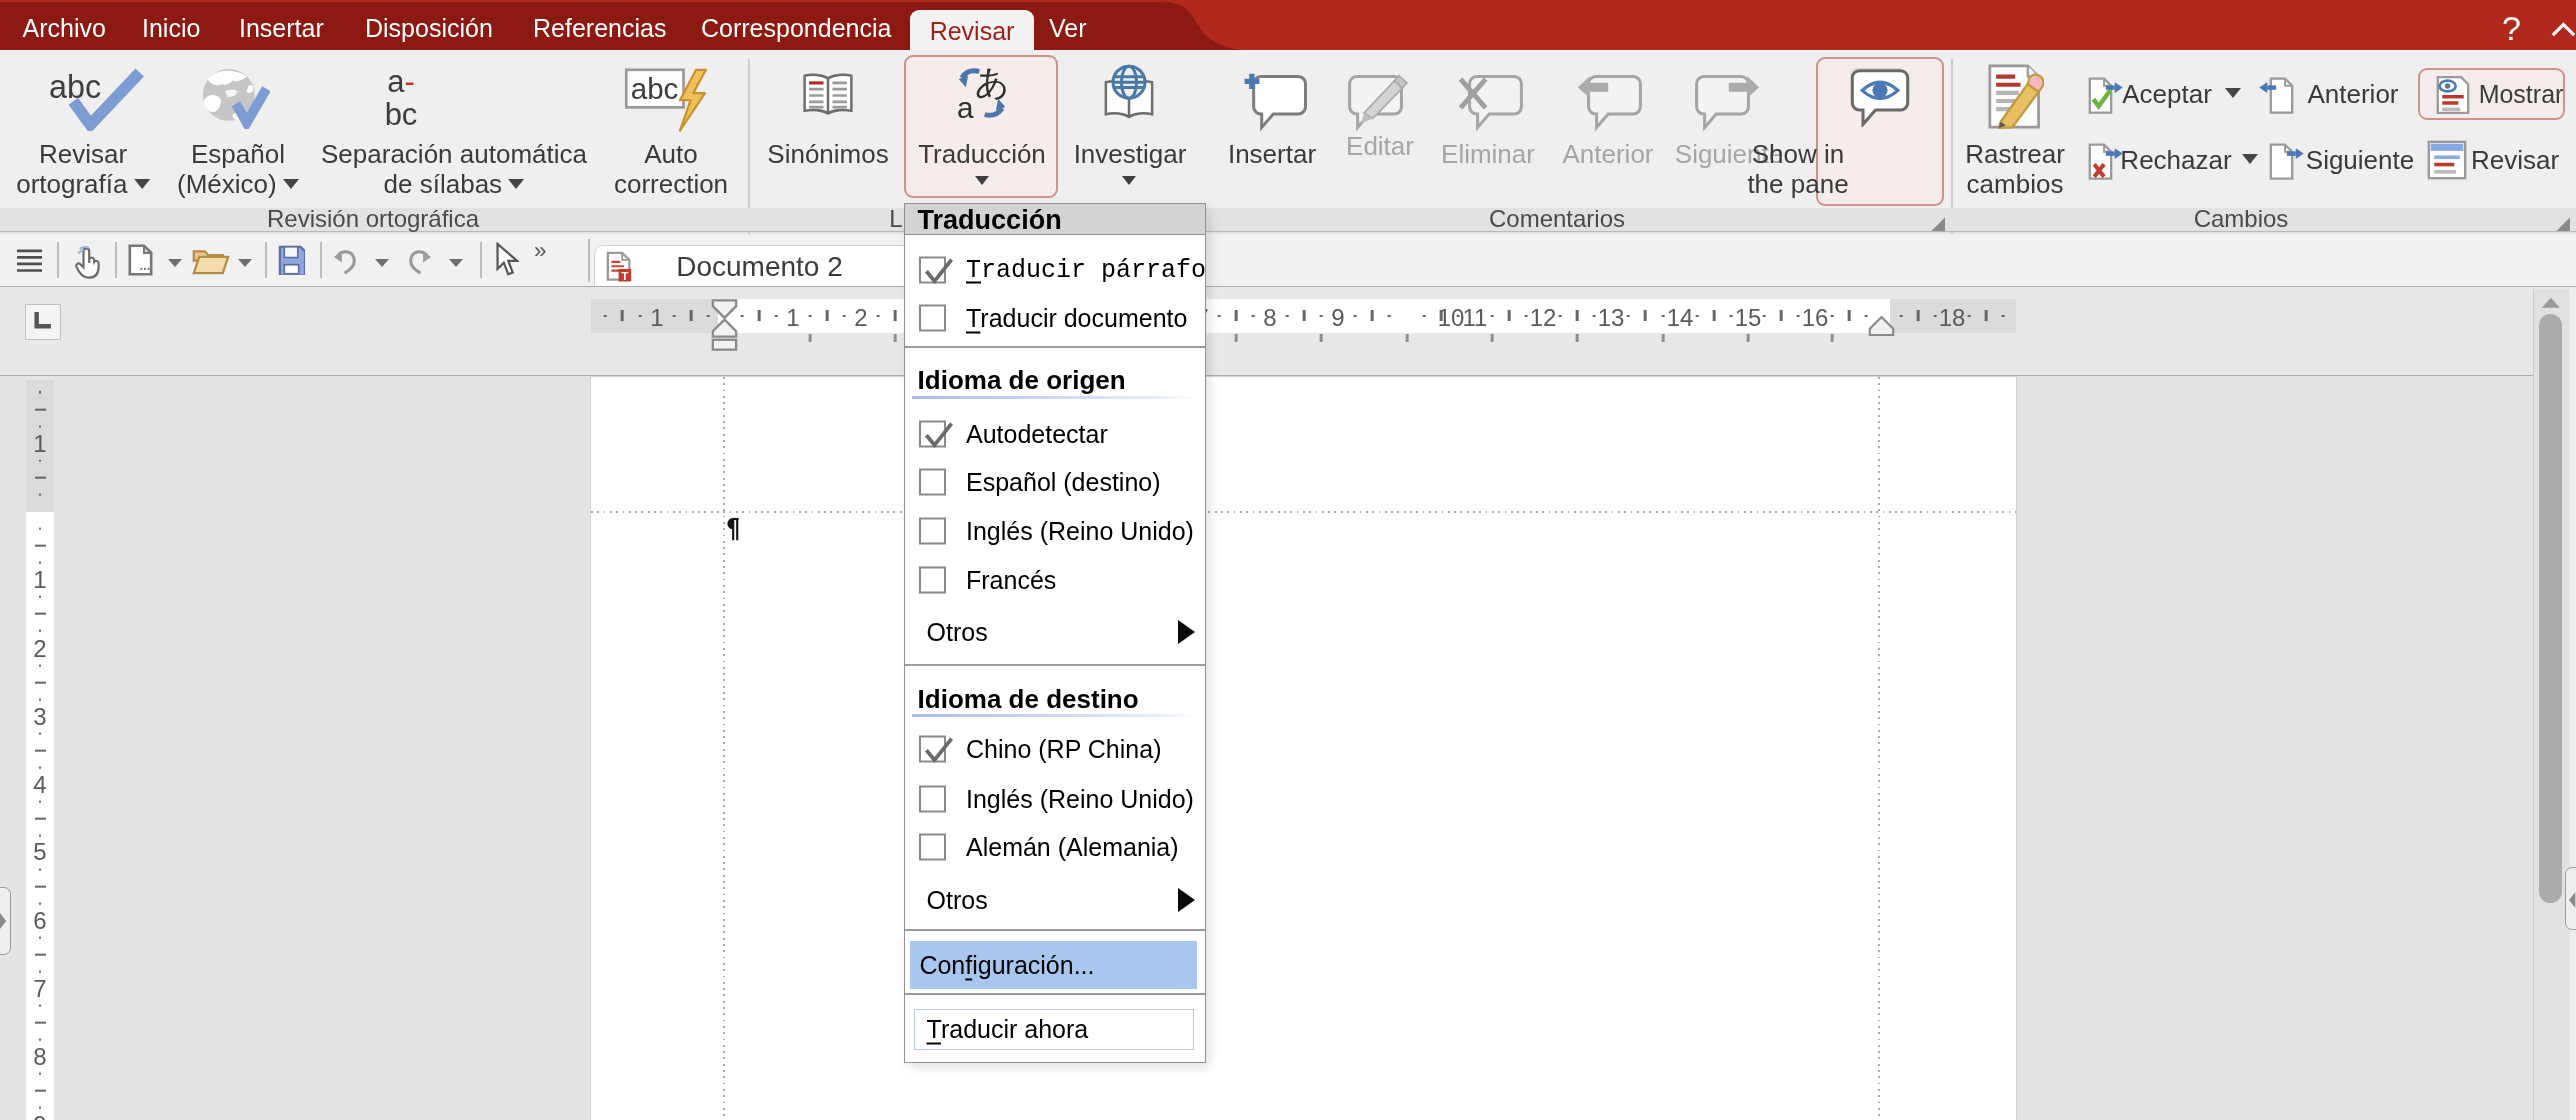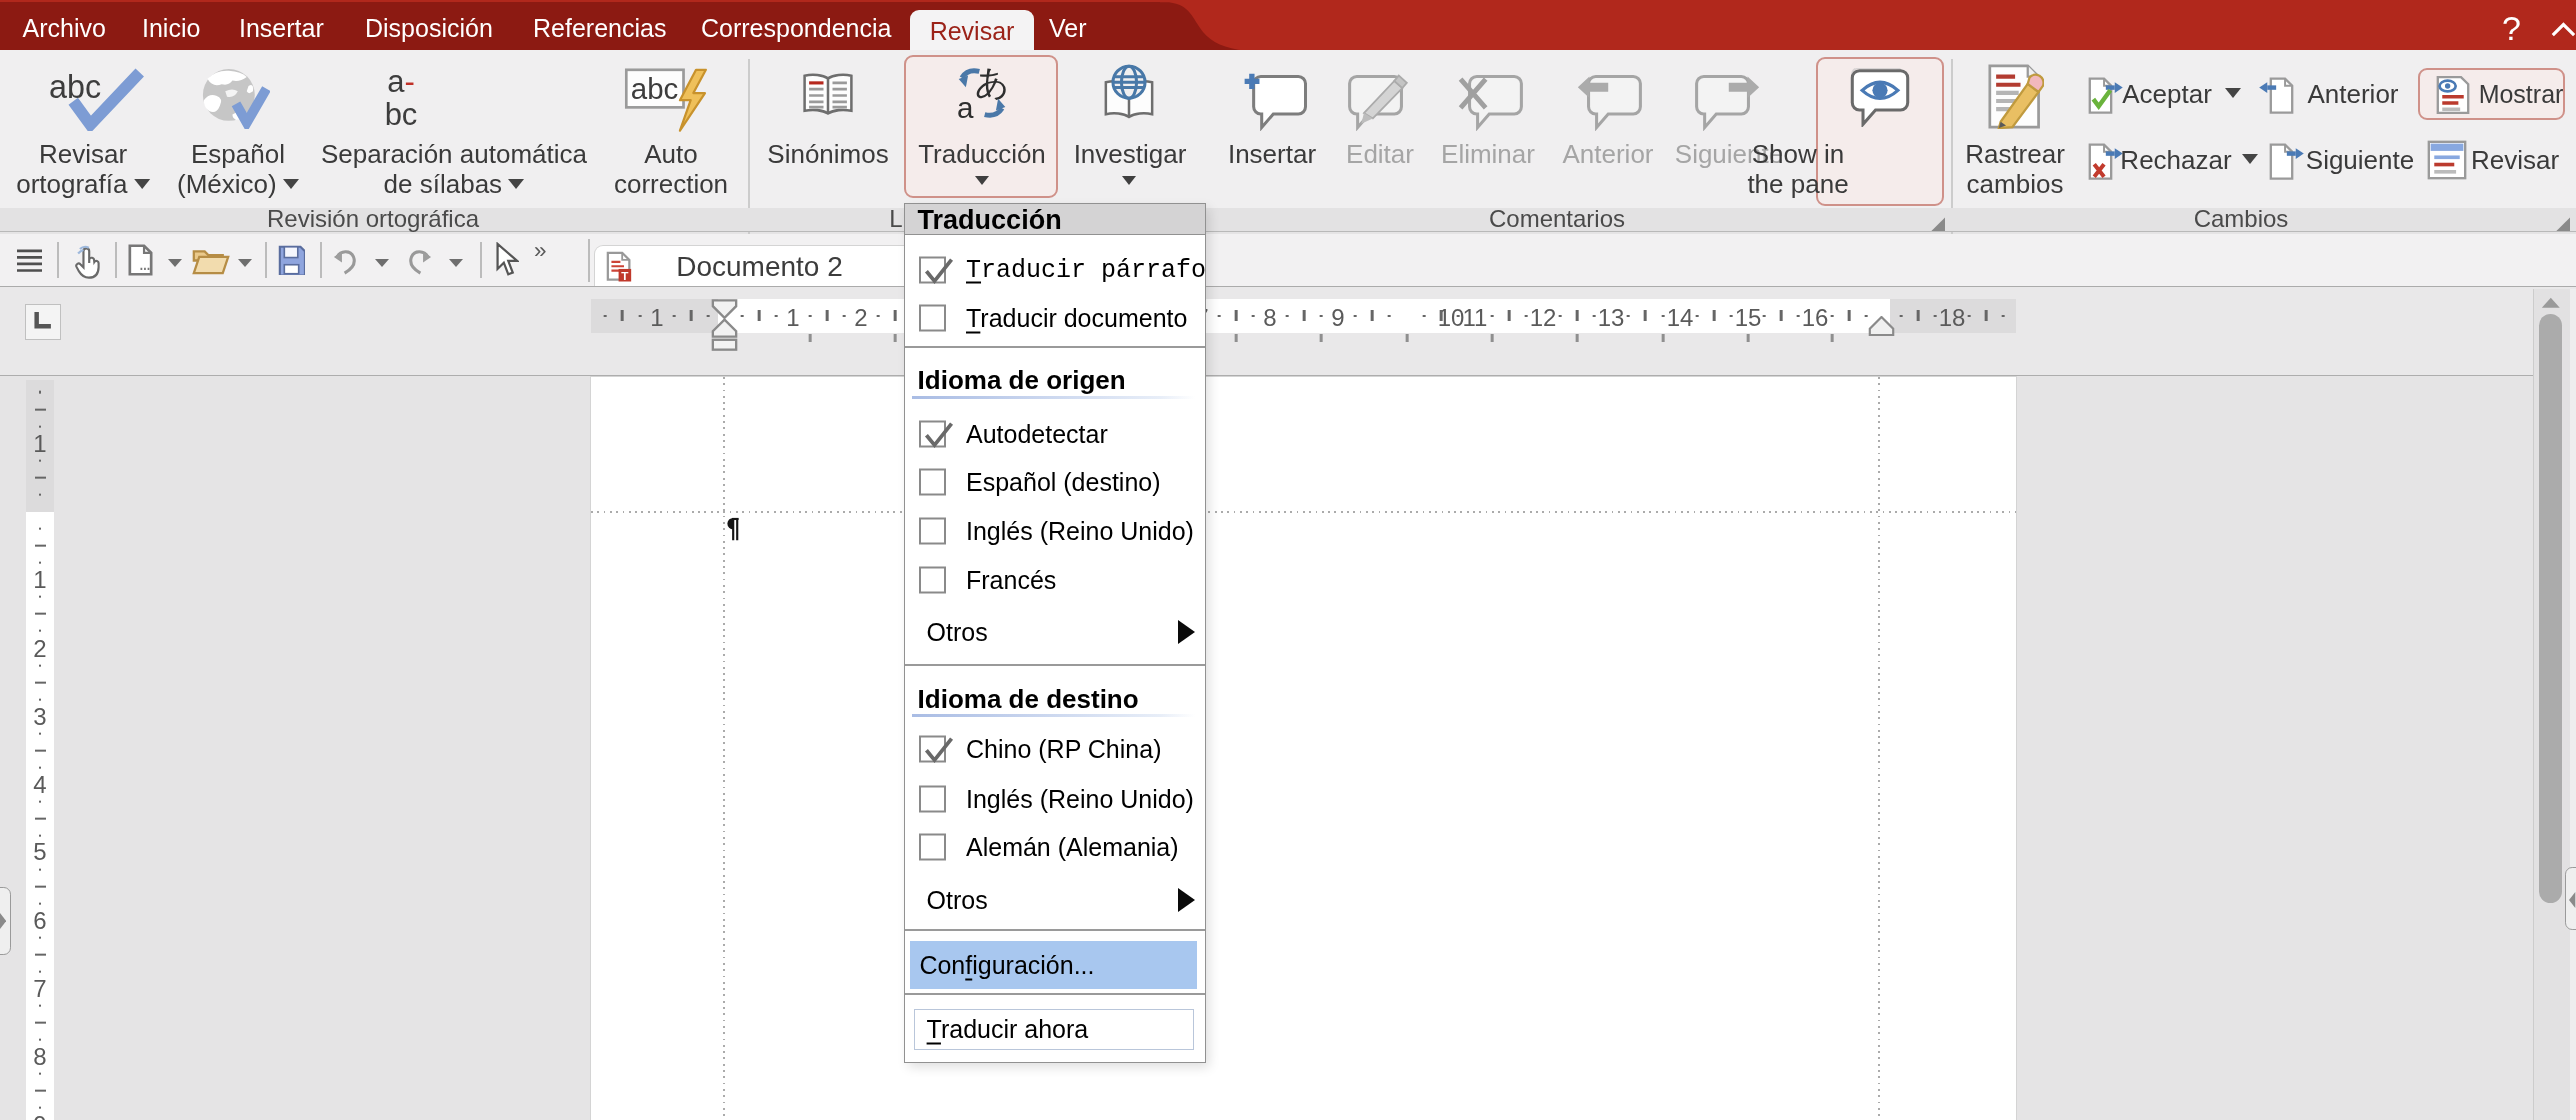--- a/index.html
+++ b/index.html
@@ -149,21 +149,21 @@
       <path d="M8,2 v17 M-0.5,10.5 h17" stroke="#4a7ab5" stroke-width="6"></path>
     </svg>
     <div class="rlabel" style="left:1272px; top:89px;">Insertar</div>
 
     <svg class="icon" style="left:1380px; top:21.6px;" width="68" height="59" viewBox="0 0 76 66">
       <path d="M12,5 h42 a8,8 0 0 1 8,8 v26 a8,8 0 0 1 -8,8 h-28 l-13,15 v-15 h-1 a8,8 0 0 1 -8,-8 v-26 a8,8 0 0 1 8,-8 z" fill="#f3f3f3" stroke="#a5a5a5" stroke-width="3.4"></path>
       <path d="M20,46 L54,10 L63,18 L30,52 Z" fill="#d4d4d4" stroke="#ababab" stroke-width="2"></path>
       <path d="M20,46 L30,52 L17,58 Z" fill="#bdbdbd"></path>
       <path d="M54,10 L59,4 L68,12 L63,18 Z" fill="#c4c4c4" stroke="#ababab" stroke-width="2"></path>
     </svg>
-    <div class="rlabel dim" style="left:1380px; top:89px;">Editar</div>
+    <div class="rlabel dim" style="left:1380px; top:81px;">Editar</div>
 
     <svg class="icon" style="left:1491px; top:21.6px;" width="68" height="59" viewBox="0 0 76 66">
       <path d="M22,5 h42 a8,8 0 0 1 8,8 v26 a8,8 0 0 1 -8,8 h-28 l-13,15 v-15 h-1 a8,8 0 0 1 -8,-8 v-26 a8,8 0 0 1 8,-8 z" fill="#f3f3f3" stroke="#a5a5a5" stroke-width="3.4"></path>
       <path d="M4,8 L32,40 M32,8 L4,40" stroke="#a0a0a0" stroke-width="5.5"></path>
     </svg>
     <div class="rlabel dim" style="left:1488px; top:89px;">Eliminar</div>
 
     <svg class="icon" style="left:1610px; top:21.6px;" width="68" height="59" viewBox="0 0 76 66">
       <path d="M22,5 h42 a8,8 0 0 1 8,8 v26 a8,8 0 0 1 -8,8 h-28 l-13,15 v-15 h-1 a8,8 0 0 1 -8,-8 v-26 a8,8 0 0 1 8,-8 z" fill="#f3f3f3" stroke="#a5a5a5" stroke-width="3.4"></path>
       <path d="M2,17 L15,5 L15,12 L36,12 L36,22 L15,22 L15,29 Z" fill="#ababab"></path>

